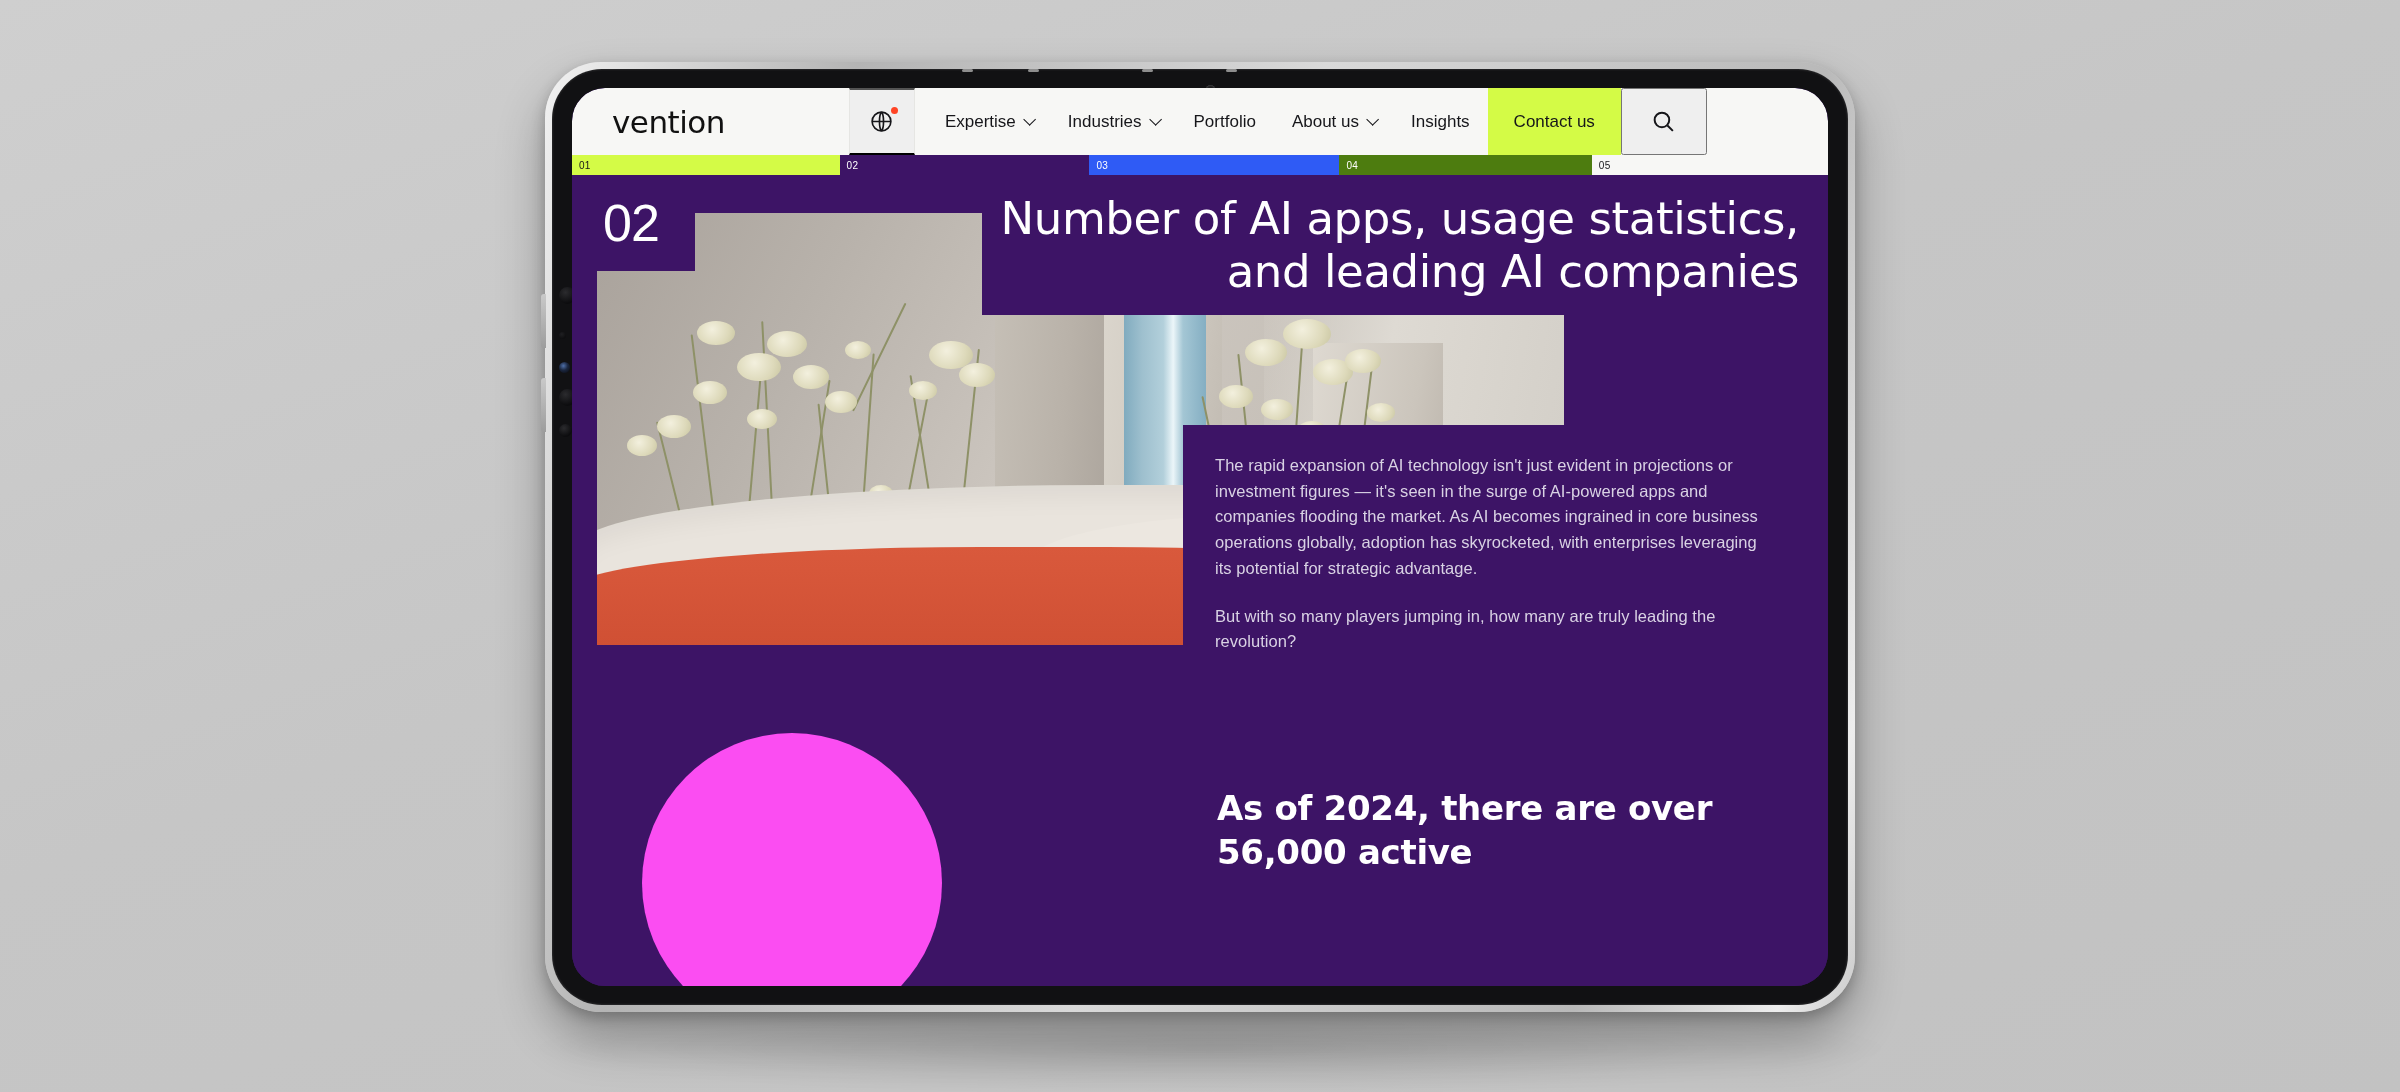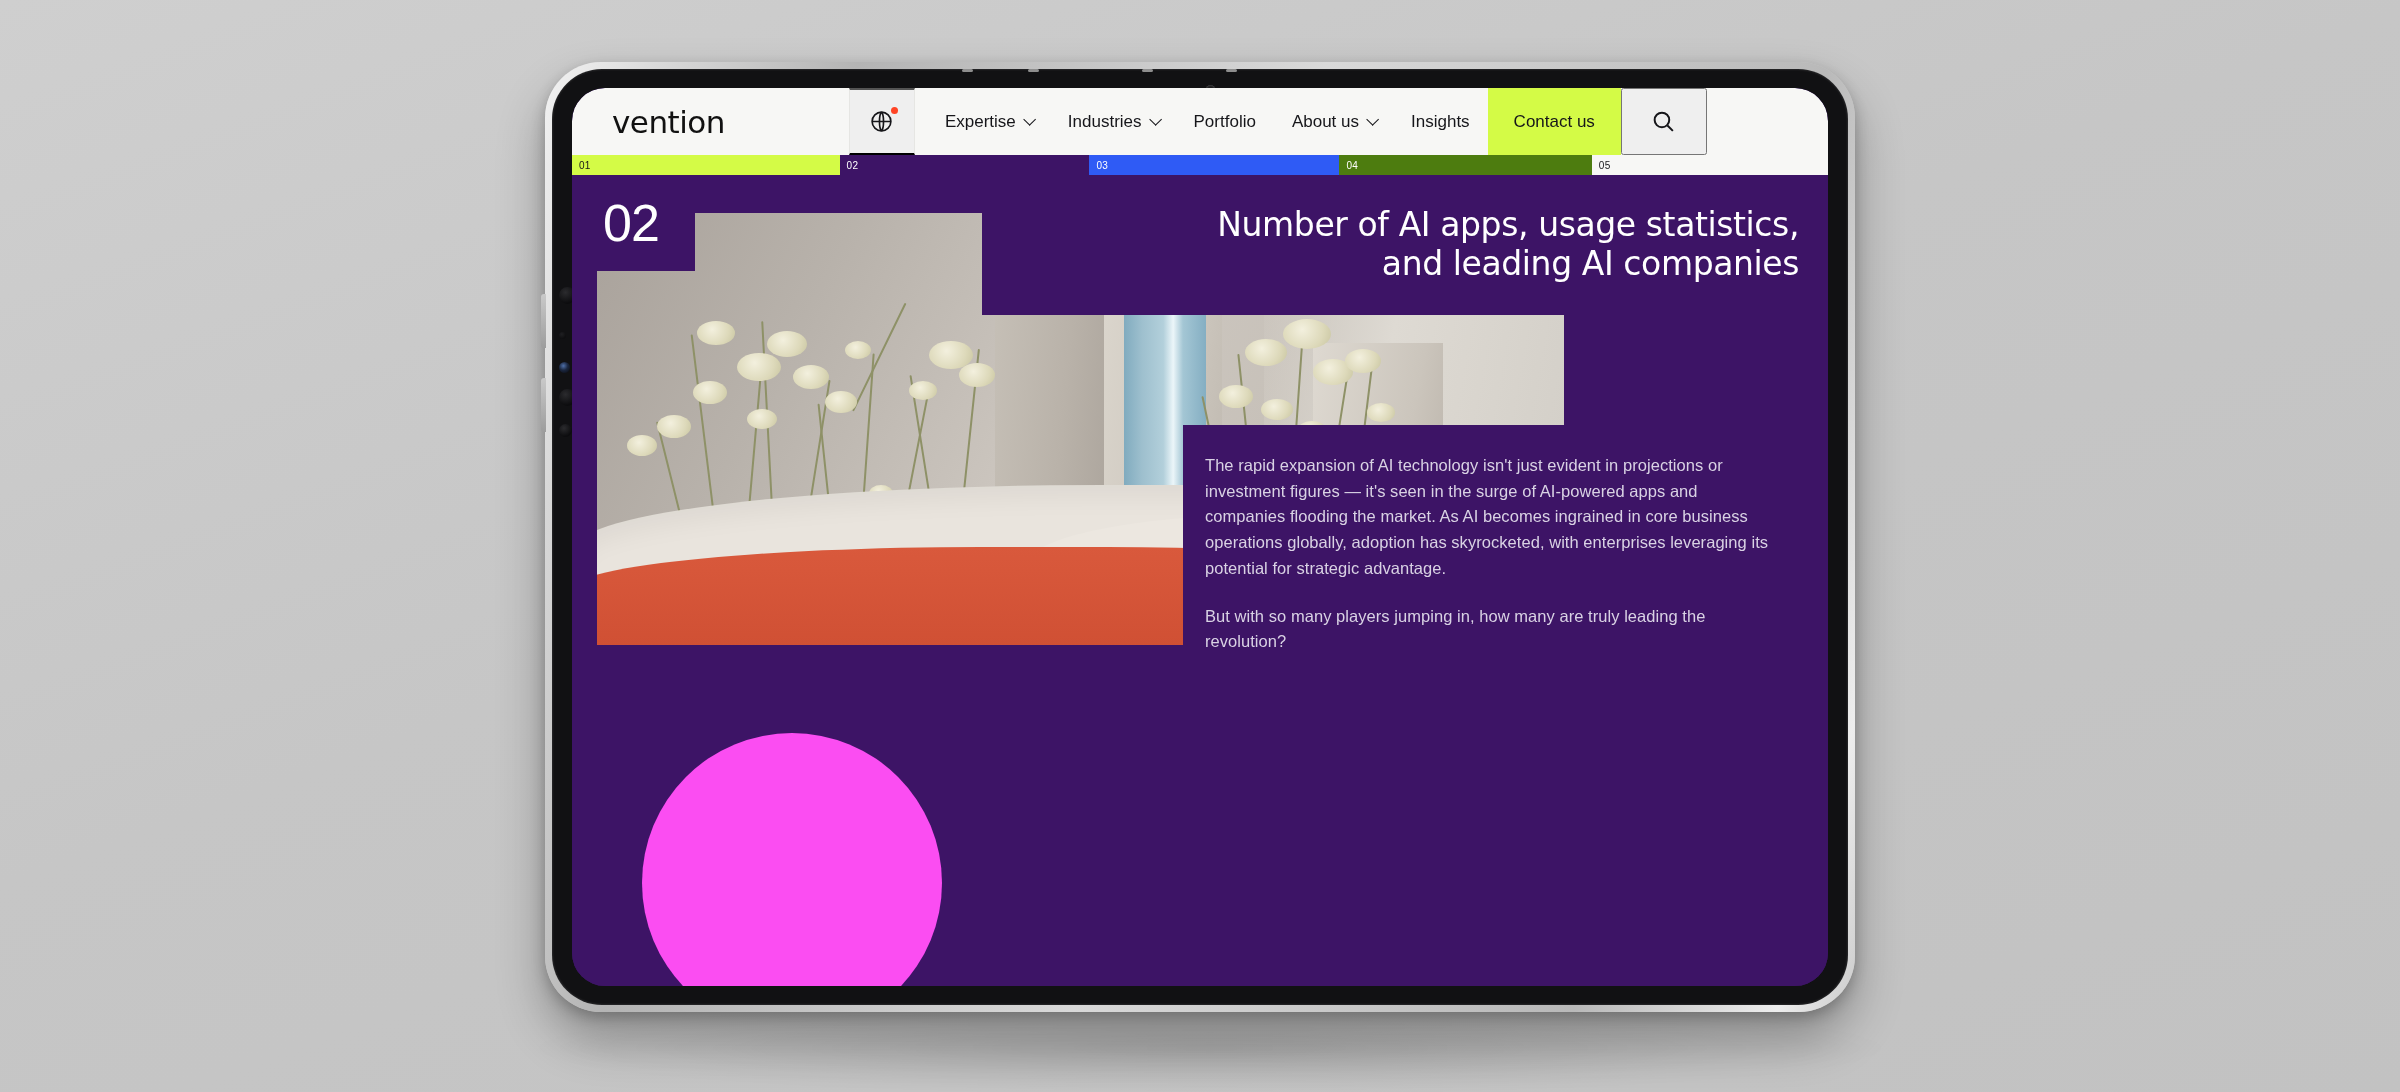--- a/index.html
+++ b/index.html
@@ -210,27 +210,27 @@
     font-size:52px; padding-left:6px; letter-spacing:-1px;
   }
   .title-block{
     position:absolute; left:410px; top:0; right:25px; height:140px;
     background:#3d1466;
     display:flex; align-items:center; justify-content:flex-end;
     padding-right:4px;
   }
   .hero-title{
     color:#fff; text-align:right;
-    font-size:33px; line-height:1.18; letter-spacing:-0.4px; font-weight:400;
+    font-size:45px; line-height:1.18; letter-spacing:-0.4px; font-weight:400;
     font-family:"DejaVu Sans", sans-serif;
   }
   .intro-block{
     position:absolute; right:25px; bottom:-40px; width:620px;
     background:#3d1466; color:#d9d2e4;
-    padding:28px 30px 30px 22px;
+    padding:28px 30px 30px 32px;
   }
   .intro-block p{
     font-size:16.5px; line-height:1.56; letter-spacing:0.05px;
   }
   .intro-block p + p{ margin-top:22px; }
 
   
   .lower{ position:relative; width:100%; height:220px; }
   .pink-circle{
     position:absolute; left:70px; top:88px;
@@ -418,20 +418,21 @@
 
             <div class="intro-block">
               <p>The rapid expansion of AI technology isn't just evident in projections or investment figures — it's seen in the surge of AI-powered apps and companies flooding the market. As AI becomes ingrained in core business operations globally, adoption has skyrocketed, with enterprises leveraging its potential for strategic advantage.</p>
               <p>But with so many players jumping in, how many are truly leading the revolution?</p>
             </div>
           </section>
 
           <section class="lower">
             <div class="pink-circle"></div>
             <div class="lower-text">
+              <div class="big-stat">As of 2024, there are over 56,000 active</div>
             </div>
           </section>
 
         </div>
       </div>
     </div>
   </div>
 </div>
 
 </body></html>

